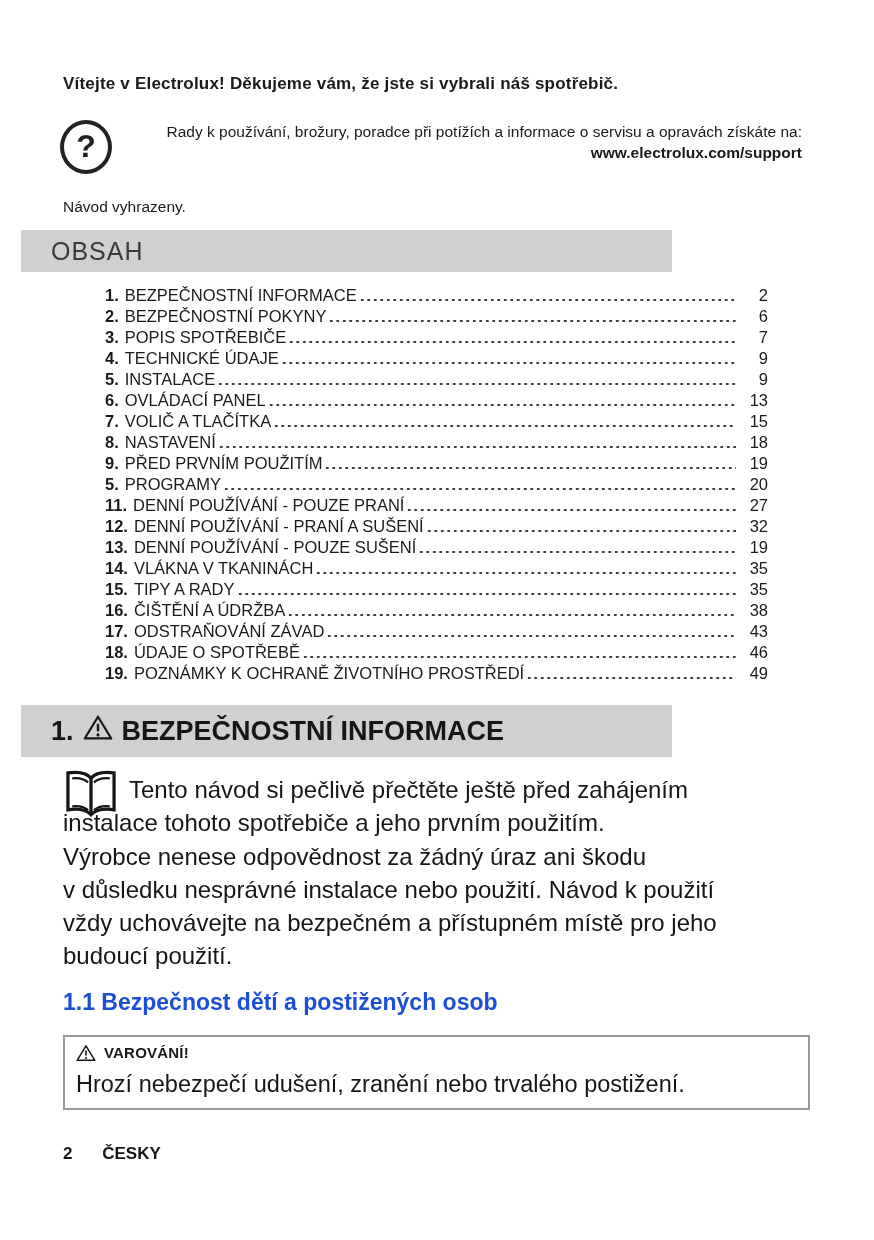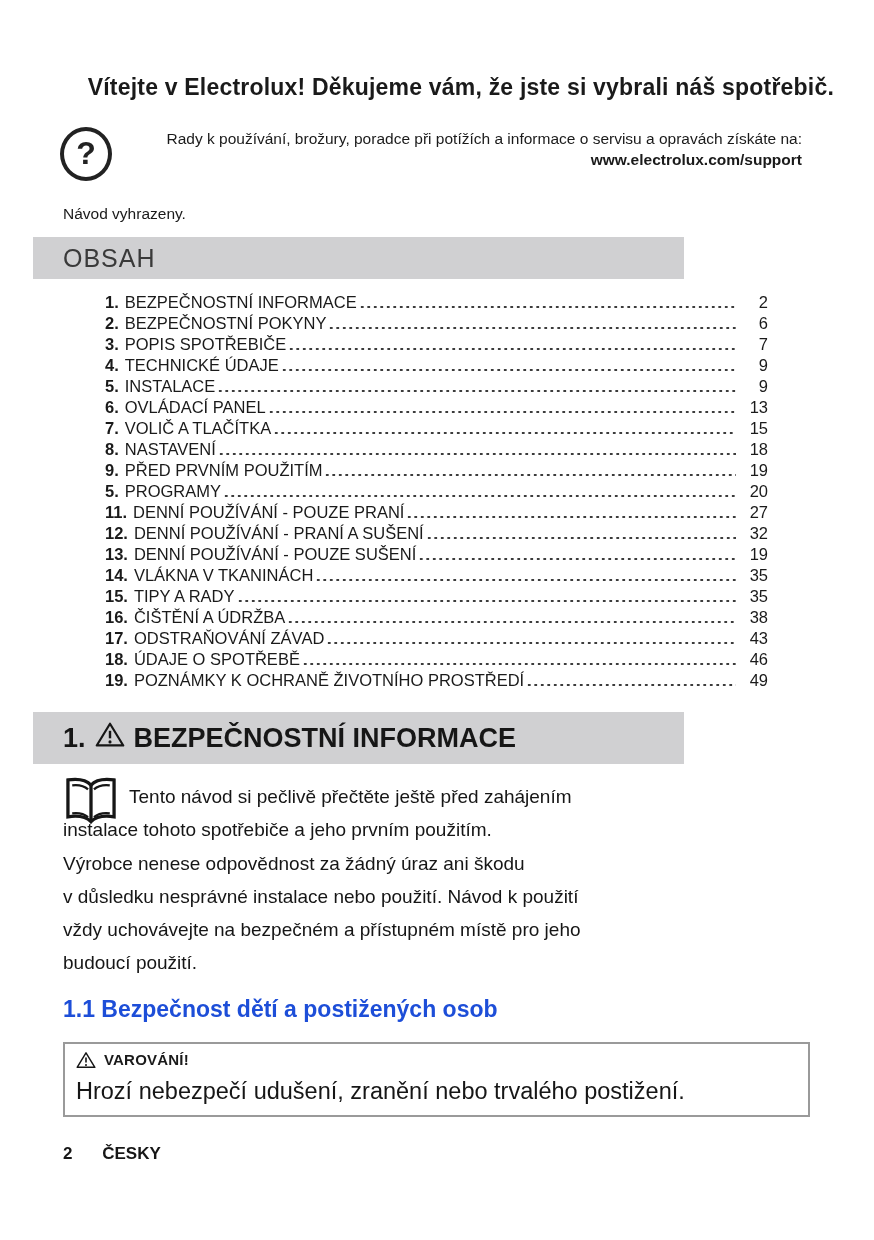--- a/index.html
+++ b/index.html
@@ -9,24 +9,23 @@
     height: 1240px;
     background: #ffffff;
     font-family: "Liberation Sans", "DejaVu Sans", sans-serif;
     color: #1a1a1a;
     overflow: hidden;
   }
 
   
   .doc-title {
     margin: 74px 40px 0 63px;
-    font-size: 23px;
+    font-size: 17px;
     font-weight: bold;
     letter-spacing: 0.2px;
-    text-align: right;
   }
 
   
   .help-row {
     display: flex;
     margin: 26px 0 0 60px;
   }
   .help-icon {
     width: 44px;
     height: 44px;
@@ -50,21 +49,21 @@
     line-height: 21px;
     padding-top: 1px;
     text-align: right;
   }
   .help-url { font-weight: bold; }
 
   .notice { margin: 24px 0 0 63px; font-size: 15.5px; }
 
   
   .bar {
-    margin-left: 33px;
+    margin-left: 21px;
     width: 651px;
     background: #d0d0d2;
     box-sizing: border-box;
   }
   .obsah-bar {
     margin-top: 14px;
     height: 42px;
     display: flex;
     align-items: center;
     padding-left: 30px;
@@ -105,21 +104,21 @@
     font-weight: bold;
     color: #161616;
   }
   .section-bar .warn-svg { margin: 0 9px 0 9px; }
 
   
   .intro-wrap { position: relative; margin: 16px 0 0 63px; width: 752px; }
   .book-icon { position: absolute; left: 0; top: -5px; }
   .intro {
     margin: 0;
-    font-size: 19px;
+    font-size: 24px;
     line-height: 33.3px;
     white-space: pre-line;
     text-indent: 66px;
     color: #161616;
   }
 
   .subsection-title {
     margin: 16px 0 0 63px;
     font-size: 23px;
     font-weight: bold;

